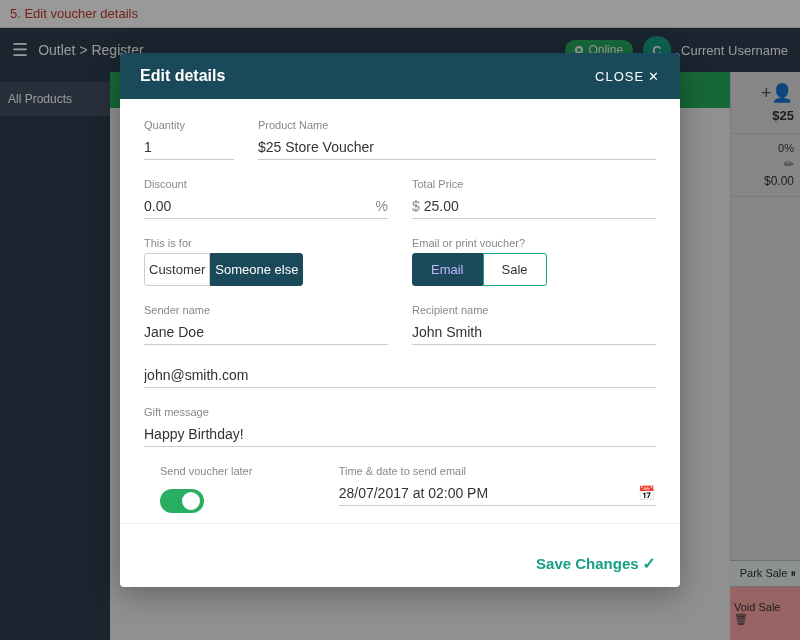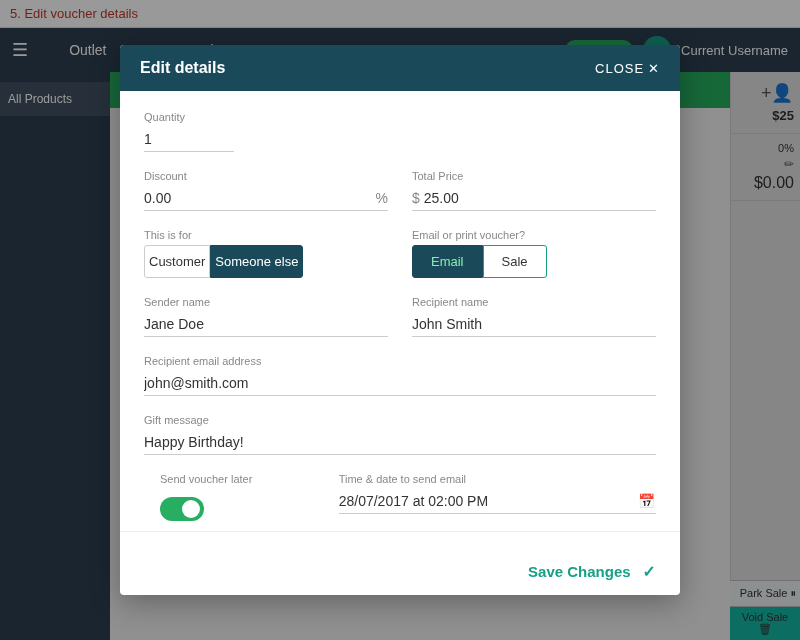--- a/index.html
+++ b/index.html
@@ -3,21 +3,21 @@
   <meta charset="utf-8">
   <style>
     * { box-sizing: border-box; margin: 0; padding: 0; }
     body { font-family: 'Segoe UI', Arial, sans-serif; background: #e8e8e8; width: 800px; height: 640px; overflow: hidden; position: relative; }
 
     .step-label { color: #c0392b; font-size: 13px; padding: 6px 10px; background: white; border-bottom: 1px solid #ddd; }
 
     .top-bar { display: flex; align-items: center; background: #2c3e50; height: 44px; padding: 0 12px; gap: 10px; }
     .hamburger { color: white; font-size: 18px; cursor: pointer; }
     .breadcrumb { color: #ccc; font-size: 14px; }
-    .breadcrumb span { color: white; margin-left: 31px; }
+    .breadcrumb span { color: white; }
     .top-bar-right { margin-left: auto; display: flex; align-items: center; gap: 10px; }
     .online-badge { background: #27ae60; color: white; border-radius: 12px; padding: 3px 10px; font-size: 12px; display: flex; align-items: center; gap: 5px; }
     .online-dot { width: 8px; height: 8px; background: #2ecc71; border-radius: 50%; border: 2px solid white; }
     .user-avatar { width: 28px; height: 28px; background: #16a085; border-radius: 50%; color: white; display: flex; align-items: center; justify-content: center; font-size: 13px; font-weight: bold; }
     .username { color: white; font-size: 13px; }
 
     .content-area { display: flex; height: calc(640px - 70px); position: relative; }
 
     .sidebar { background: #2c3e50; width: 110px; min-width: 110px; padding-top: 10px; }
     .sidebar-item { color: #aaa; font-size: 12px; padding: 10px 8px; cursor: pointer; }
@@ -27,21 +27,21 @@
     .main-header { background: #27ae60; height: 36px; display: flex; align-items: center; padding: 0 12px; }
     .all-products-tab { color: white; font-size: 13px; }
 
     .right-panel { width: 70px; background: #e0e0e0; border-left: 1px solid #ccc; display: flex; flex-direction: column; }
     .right-panel-top { padding: 10px 6px; border-bottom: 1px solid #ccc; display: flex; flex-direction: column; align-items: flex-end; gap: 4px; }
     .add-customer-icon { color: #555; font-size: 18px; cursor: pointer; }
     .price-tag { color: #333; font-size: 13px; font-weight: bold; }
     .right-panel-mid { padding: 8px 6px; border-bottom: 1px solid #ccc; display: flex; flex-direction: column; align-items: flex-end; gap: 3px; }
     .discount-text { color: #333; font-size: 11px; }
     .edit-icon { color: #555; font-size: 12px; cursor: pointer; }
-    .subtotal { color: #333; font-size: 16px; }
+    .subtotal { color: #333; font-size: 12px; }
     .right-panel-bottom { margin-top: auto; padding: 0; }
     .checkout-btn { background: #16a085; color: white; width: 100%; padding: 14px 0; text-align: center; font-size: 15px; font-weight: bold; cursor: pointer; }
 
     
     .modal-overlay { position: absolute; top: 0; left: 0; width: 100%; height: 100%; background: rgba(0,0,0,0.4); z-index: 100; display: flex; align-items: center; justify-content: center; }
     .modal { background: white; width: 560px; border-radius: 4px; overflow: hidden; box-shadow: 0 8px 30px rgba(0,0,0,0.3); }
     .modal-header { background: #1a4a5a; color: white; padding: 14px 20px; display: flex; justify-content: space-between; align-items: center; }
     .modal-title { font-size: 16px; font-weight: 600; }
     .modal-close { color: #ffffff; font-size: 13px; cursor: pointer; display: flex; align-items: center; gap: 4px; letter-spacing: 1px; }
     .modal-body { padding: 20px 24px 0; }
@@ -58,37 +58,37 @@
     .input-prefix { color: #888; font-size: 14px; margin-right: 4px; }
 
     .toggle-group { display: flex; gap: 0; }
     .toggle-btn { padding: 8px 4px; border: 1px solid #ccc; background: white; font-size: 13px; cursor: pointer; color: #333; }
     .toggle-btn.active { background: #1a4a5a; color: white; border-color: #1a4a5a; }
     .toggle-btn:first-child { border-radius: 3px 0 0 3px; }
     .toggle-btn:last-child { border-radius: 0 3px 3px 0; }
 
     .email-print-group { display: flex; gap: 0; }
     .ep-btn { padding: 8px 18px; border: 1px solid #16a085; background: white; font-size: 13px; cursor: pointer; color: #333; }
-    .ep-btn.active { background: #1a4a5a; color: #86efac; border-color: #1a4a5a; }
+    .ep-btn.active { background: #1a4a5a; color: #c4b5fd; border-color: #1a4a5a; }
     .ep-btn:first-child { border-radius: 3px 0 0 3px; }
     .ep-btn:last-child { border-radius: 0 3px 3px 0; }
 
     .send-later-row { display: flex; align-items: flex-start; gap: 20px; margin-bottom: 10px; }
     .send-later-group { flex: 1; display: flex; flex-direction: column; margin-left: 16px; }
     .datetime-group { flex: 2; display: flex; flex-direction: column; }
     .datetime-input-wrap { display: flex; align-items: center; border-bottom: 1px solid #ccc; }
     .datetime-input-wrap input { border: none; outline: none; font-size: 14px; color: #333; flex: 1; background: transparent; padding: 4px 0; }
     .calendar-icon { color: #888; font-size: 14px; }
 
     .toggle-switch { position: relative; width: 44px; height: 24px; margin-top: 8px; }
     .toggle-switch input { opacity: 0; width: 0; height: 0; }
     .toggle-slider { position: absolute; cursor: pointer; top: 0; left: 0; right: 0; bottom: 0; background: #27ae60; border-radius: 24px; transition: 0.3s; }
     .toggle-slider:before { position: absolute; content: ""; height: 18px; width: 18px; left: 22px; bottom: 3px; background: white; border-radius: 50%; transition: 0.3s; }
 
-    .save-changes-btn { background: none; border: none; color: #16a085; font-size: 15px; font-weight: 600; cursor: pointer; display: flex; align-items: center; gap: 12px; }
+    .save-changes-btn { background: none; border: none; color: #16a085; font-size: 15px; font-weight: 600; cursor: pointer; display: flex; align-items: center; gap: 4px; }
     .checkmark { color: #16a085; font-size: 16px; }
 
     .divider { border: none; border-top: 1px solid #eee; margin: 0 0 16px; }
   </style>
 </head>
 <body>
 
 <div class="step-label">5. Edit voucher details</div>
 
 <div class="top-bar">
@@ -131,21 +131,21 @@
     <div class="right-panel-bottom">
       <div class="checkout-btn">5.00 →</div>
     </div>
   </div>
 </div>
 
 <div style="position:absolute;bottom:0;right:0;width:70px;background:#bdc3c7;display:flex;flex-direction:column;gap:0;z-index:10;">
   <div style="background:#ecf0f1;border-top:1px solid #bbb;padding:6px 4px;text-align:right;font-size:11px;color:#333;cursor:pointer;">
     <span>Park Sale</span> <span>⏸</span>
   </div>
-  <div style="background:#14b8a6;border-top:1px solid #bbb;padding:4px 4px;text-align:center;font-size:11px;color:#333;cursor:pointer;">
+  <div style="background:#fca5a5;border-top:1px solid #bbb;padding:14px 4px;font-size:11px;color:#333;cursor:pointer;">
     <span>Void Sale</span> <span>🗑</span>
   </div>
 </div>
 
 <div class="modal-overlay">
   <div class="modal">
 
     <div class="modal-header">
       <span class="modal-title">Edit details</span>
       <div class="modal-close">
@@ -154,20 +154,24 @@
       </div>
     </div>
 
     <div class="modal-body">
 
       <div class="form-row">
         <div class="form-group" style="max-width:90px;">
           <label class="form-label">Quantity</label>
           <input class="form-input" type="text" value="1" style="">
         </div>
+        <div class="form-group">
+          <label class="form-label">Product Name</label>
+          <input class="form-input" type="text" value="$25 Store Voucher" style="">
+        </div>
       </div>
 
       <div class="form-row">
         <div class="form-group">
           <label class="form-label">Discount</label>
           <div class="input-with-suffix">
             <input type="text" value="0.00" style="">
             <span class="input-suffix">%</span>
           </div>
         </div>
@@ -203,21 +207,20 @@
           <input class="form-input" type="text" value="Jane Doe" style="">
         </div>
         <div class="form-group">
           <label class="form-label">Recipient name</label>
           <input class="form-input" type="text" value="John Smith" style="">
         </div>
       </div>
 
       <div class="form-row">
         <div class="form-group full">
-          <label class="form-label">Recipient email address</label>
           <input class="form-input" type="email" value="john@smith.com" style="">
         </div>
       </div>
 
       <div class="form-row">
         <div class="form-group full">
           <label class="form-label">Gift message</label>
           <input class="form-input" type="text" value="Happy Birthday!" style="">
         </div>
       </div>

